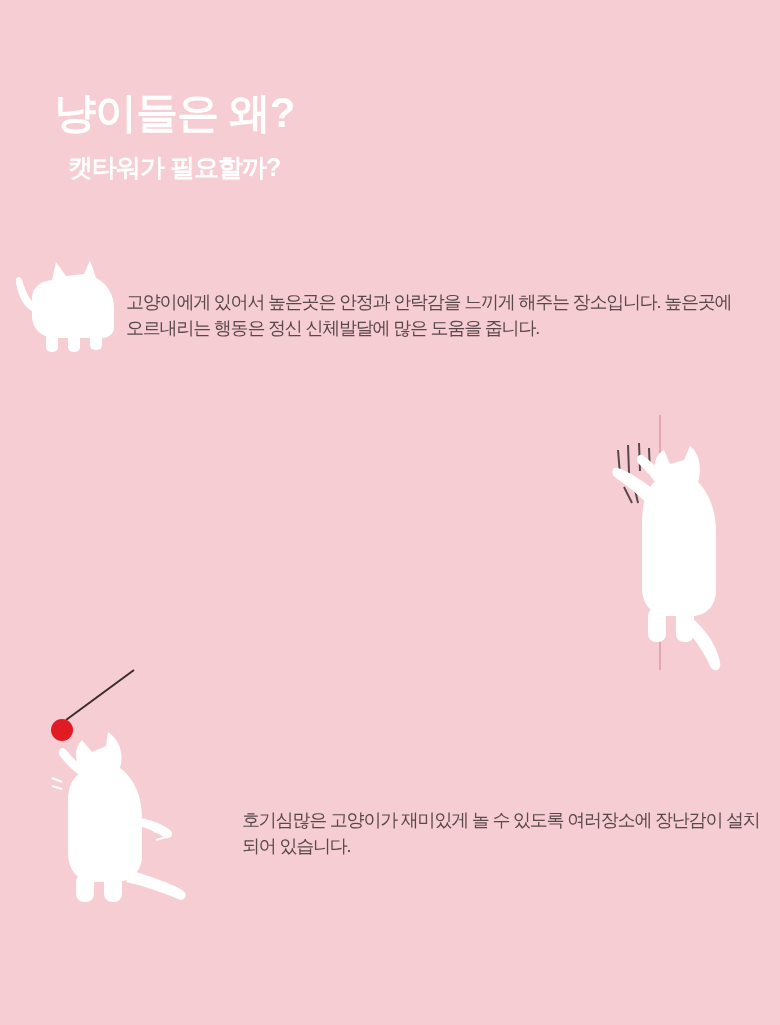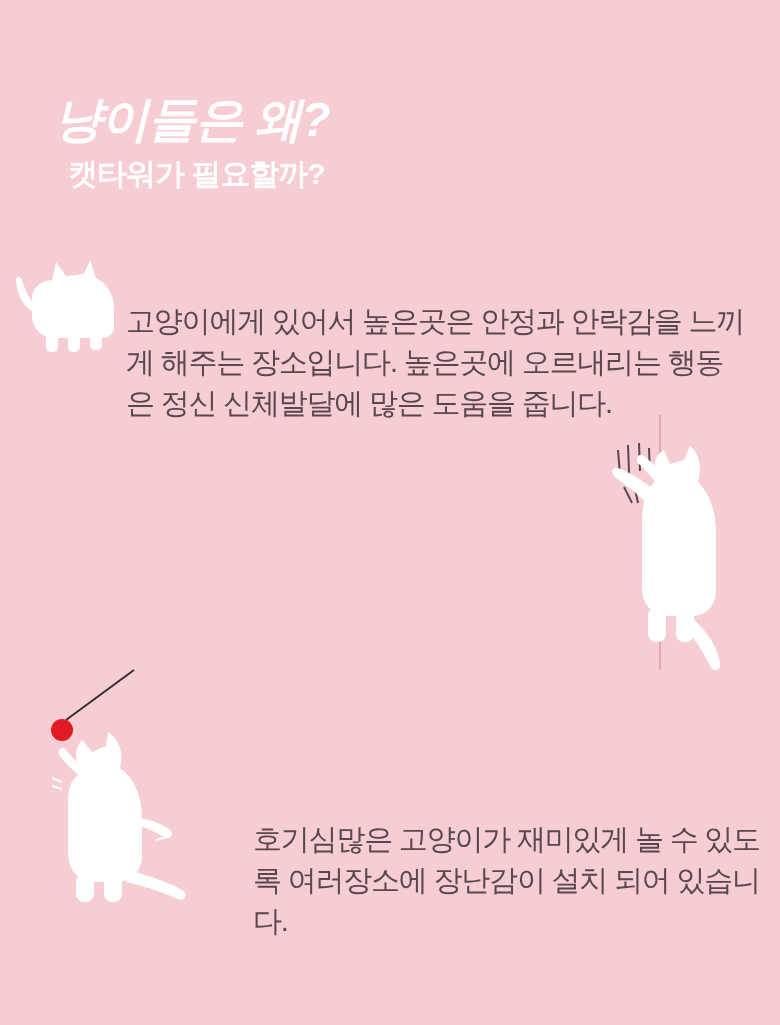--- a/index.html
+++ b/index.html
@@ -18,60 +18,59 @@
     position: relative;
     width: 780px;
     height: 1025px;
   }
 
   
   .title {
     position: absolute;
     left: 54px;
     top: 62px;
-    font-size: 48px;
+    font-size: 42px;
     font-weight: bold;
     color: #ffffff;
     letter-spacing: -1px;
     line-height: 1.1;
     white-space: nowrap;
-    font-style: italic;
   }
   .subtitle {
     position: absolute;
     left: 68px;
     top: 131px;
-    font-size: 30px;
+    font-size: 25px;
     font-weight: bold;
     color: #ffffff;
     letter-spacing: -1px;
     line-height: 1.2;
     white-space: nowrap;
   }
 
   
   .para {
     position: absolute;
     color: #58484c;
-    font-size: 29px;
+    font-size: 18px;
     line-height: 1.42;
     letter-spacing: -1.2px;
   }
   #para-1 {
     left: 126px;
     top: 272px;
     width: 620px;
   }
   #para-2 {
     left: 28px;
     top: 480px;
     width: 560px;
   }
   #para-3 {
-    left: 253px;
+    left: 242px;
     top: 790px;
     width: 520px;
   }
 
   
   .art {
     position: absolute;
     pointer-events: none;
   }
   #art-cat-standing { left: 10px;  top: 250px;  width: 120px; height: 110px; }

